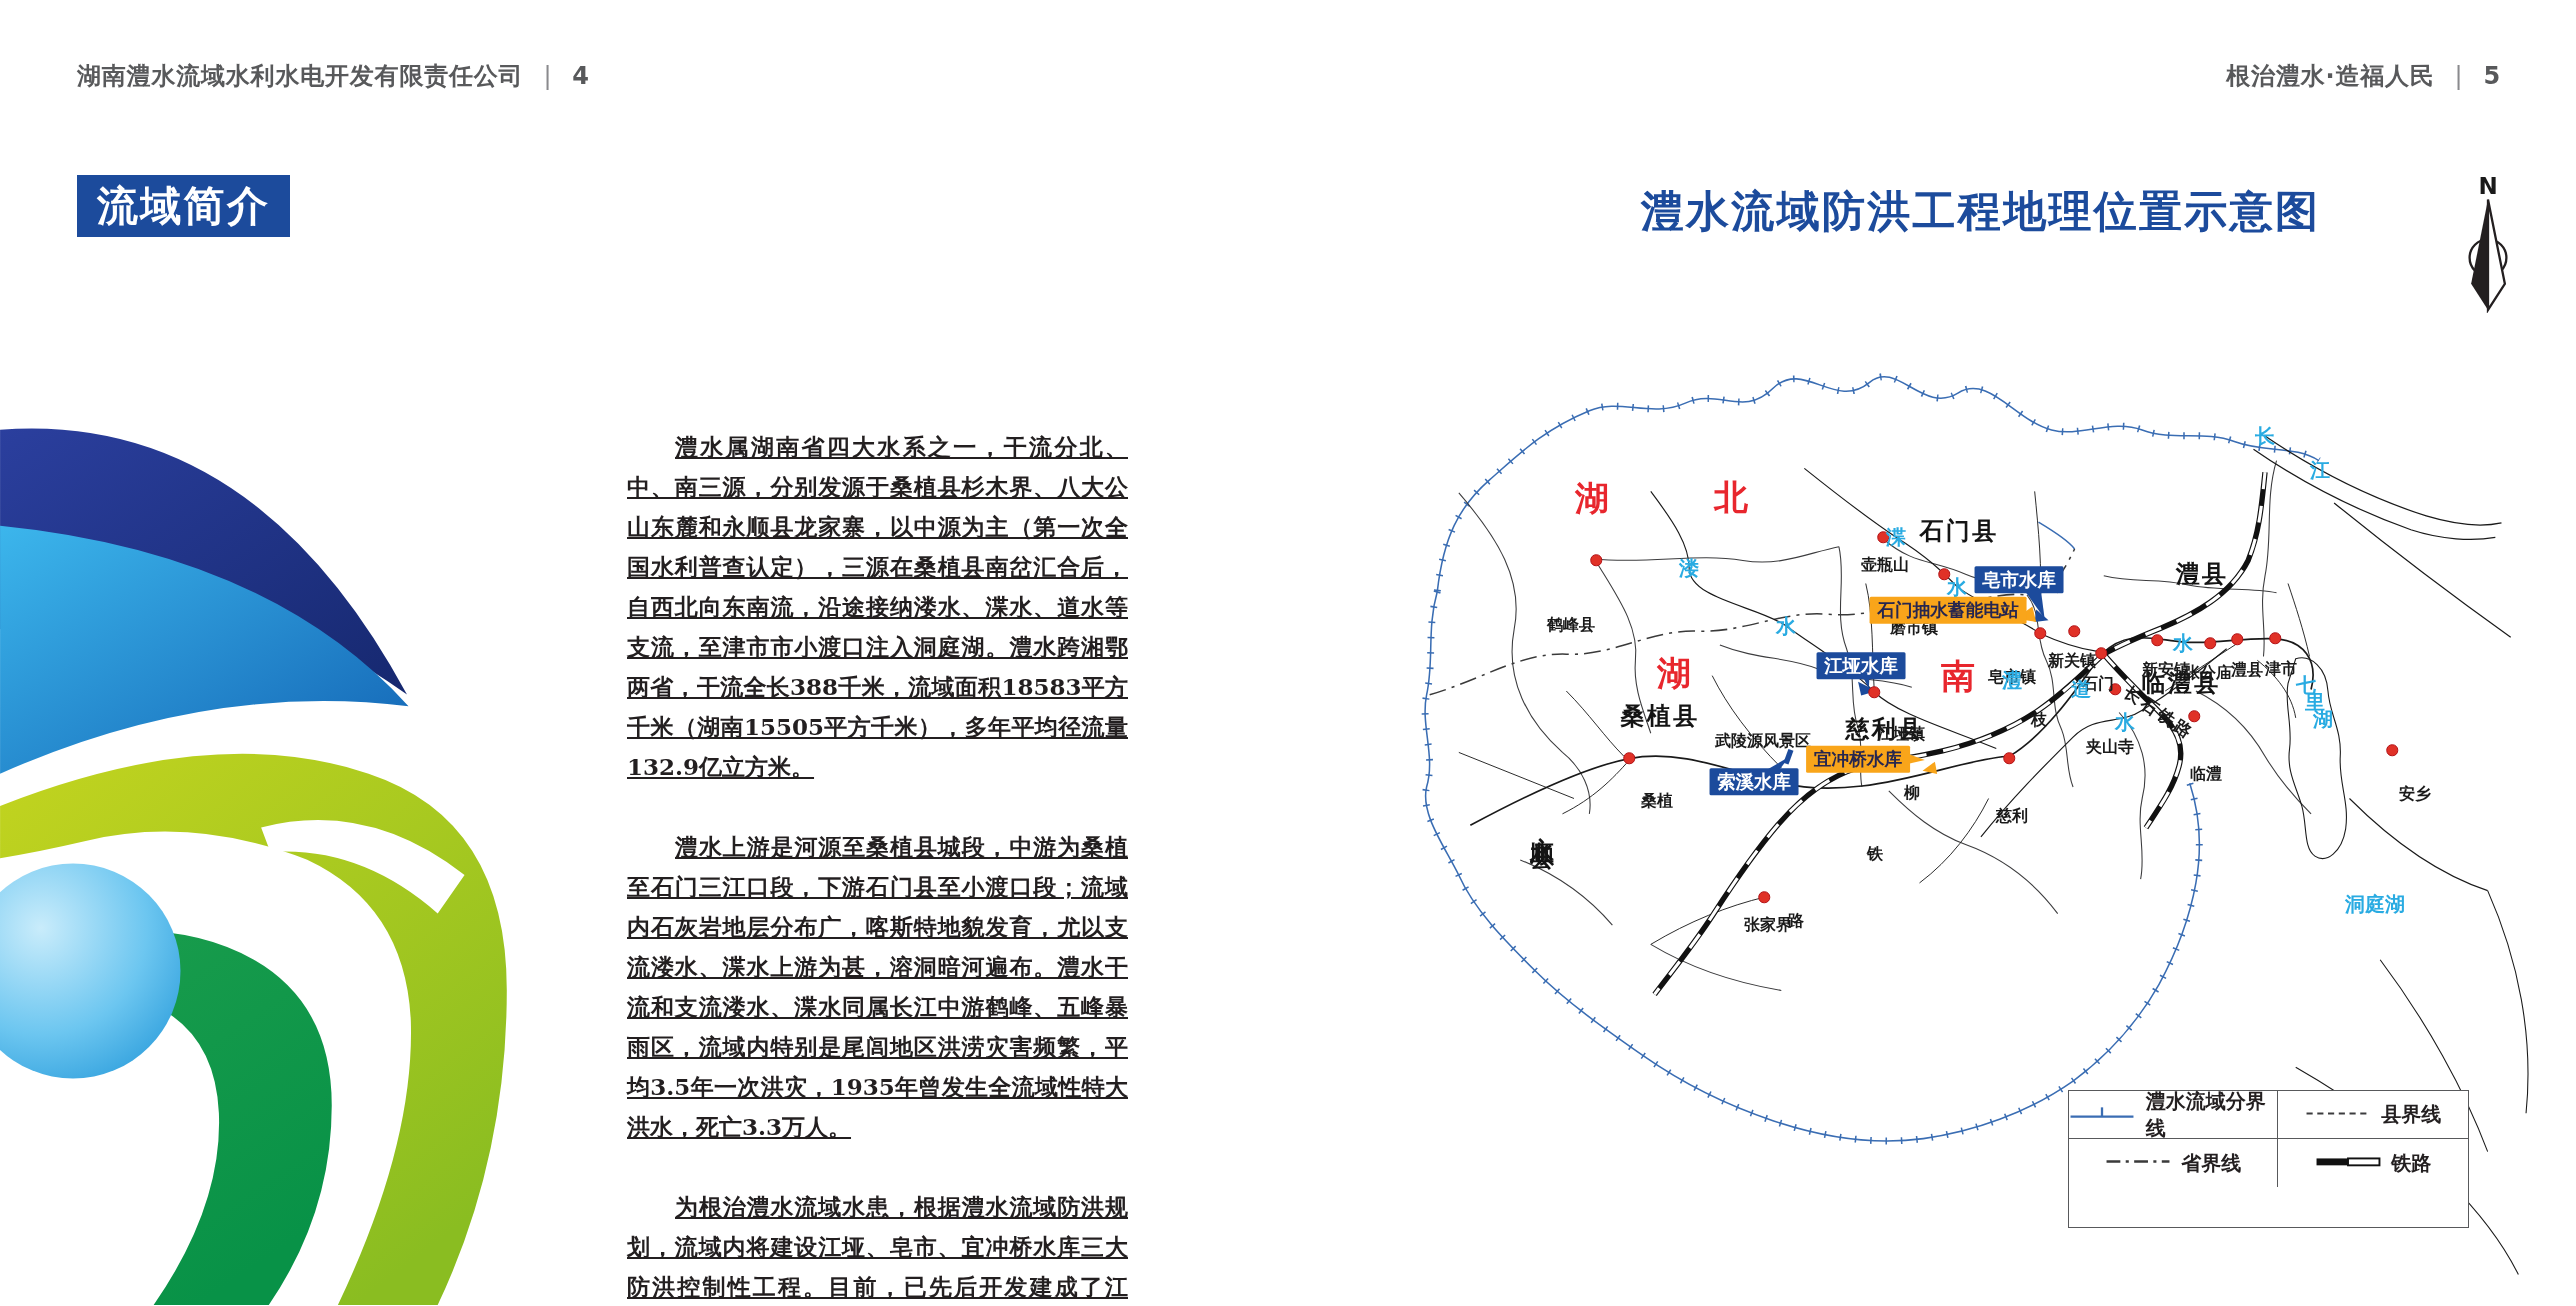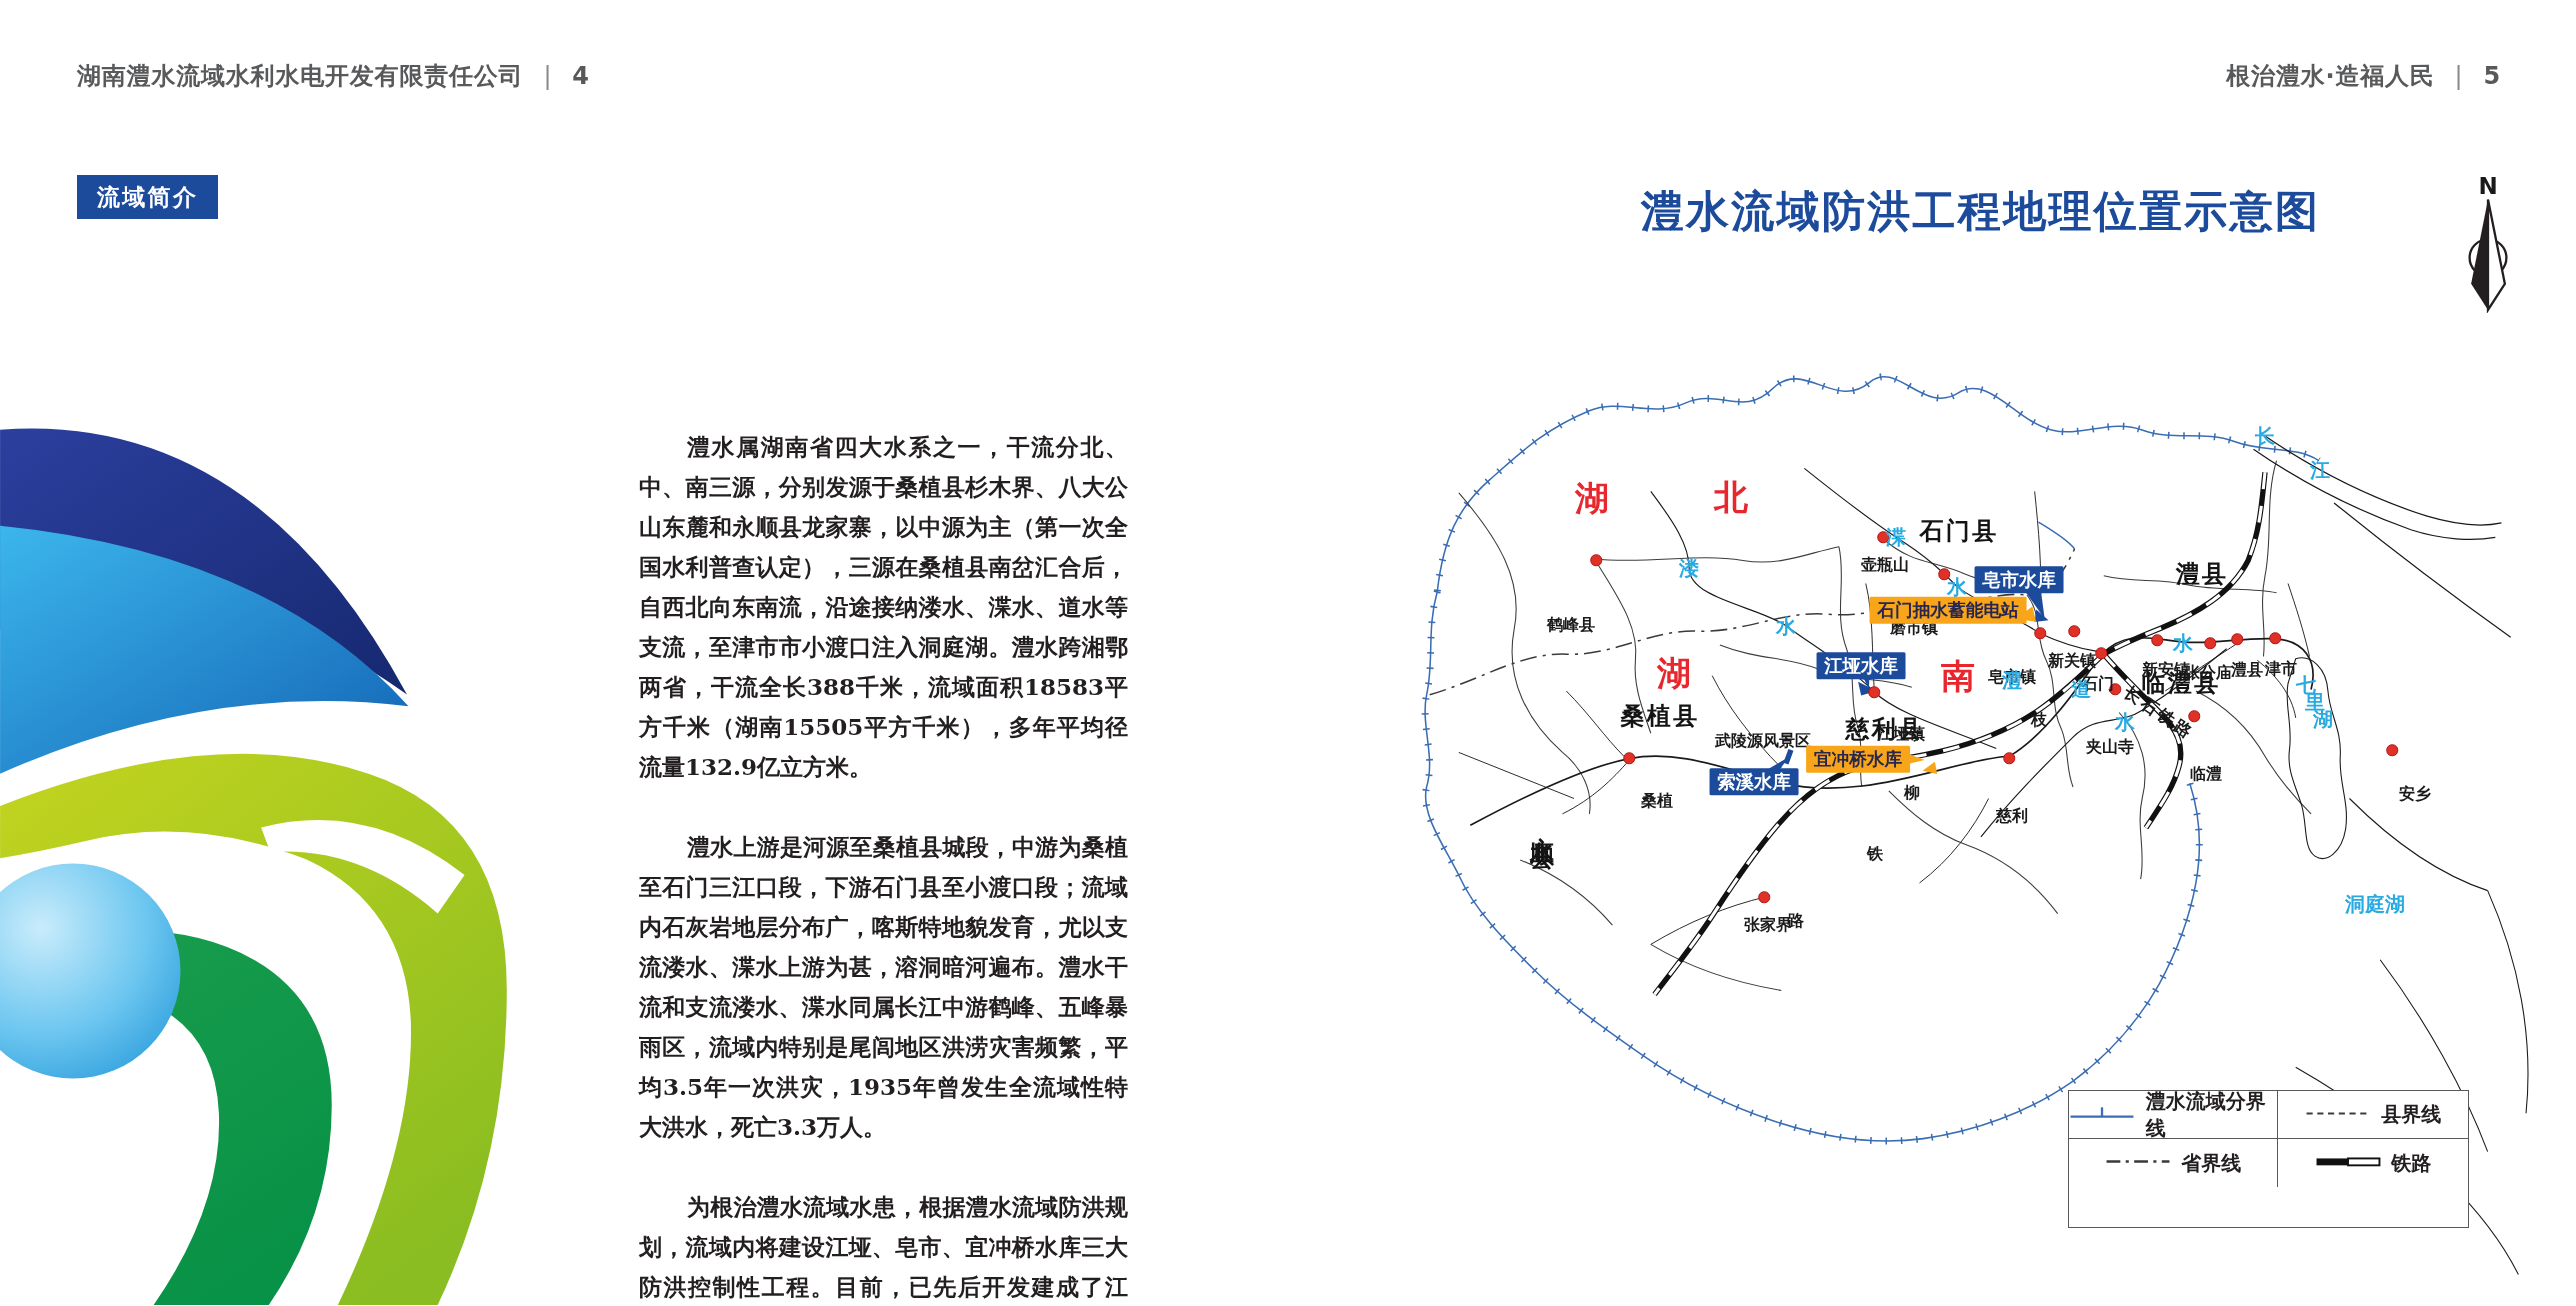--- a/index.html
+++ b/index.html
@@ -14,30 +14,30 @@
   .page-header{
     position:absolute;top:60px;font-size:24px;font-weight:bold;color:#58595b;
     letter-spacing:0.8px;white-space:nowrap;
   }
   .page-header .sep{margin:0 20px;color:#8a8a8d;font-weight:normal;}
   #header-left{left:77px;}
   #header-right{right:75px;}
   
   #section-title-box{
     left:77px;top:175px;background:#1c4b9c;color:#fff;
-    font-size:23px;font-weight:bold;letter-spacing:2.3px;
+    font-size:41px;font-weight:bold;letter-spacing:2.3px;
     padding:10.7px 20px;line-height:1;
   }
   #body-copy{
     left:623px;top:427px;width:505px;
     font-family:"DejaVu Serif","Liberation Serif",serif;
     font-size:23px;line-height:40px;font-weight:600;text-align:justify;
     color:#231f20;
   }
-  #body-copy p{margin:0 0 40px 16px;text-indent:48px;}
+  #body-copy p{margin:0 0 40px 4px;text-indent:48px;text-decoration:underline;}
   
   #map-title{
     left:1635px;top:183px;width:691px;text-align:center;
     font-size:43px;font-weight:bold;color:#1c4b9c;letter-spacing:2.3px;
   }
   #compass{left:2461px;top:175px;width:54px;text-align:center;}
   #compass .n{font-size:23px;font-weight:bold;color:#1a1a1a;line-height:23px;}
   
   .ctr{transform:translate(-50%,-50%);position:absolute;white-space:nowrap;}
   .prov{font-size:34px;font-weight:bold;color:#e8262d;}

